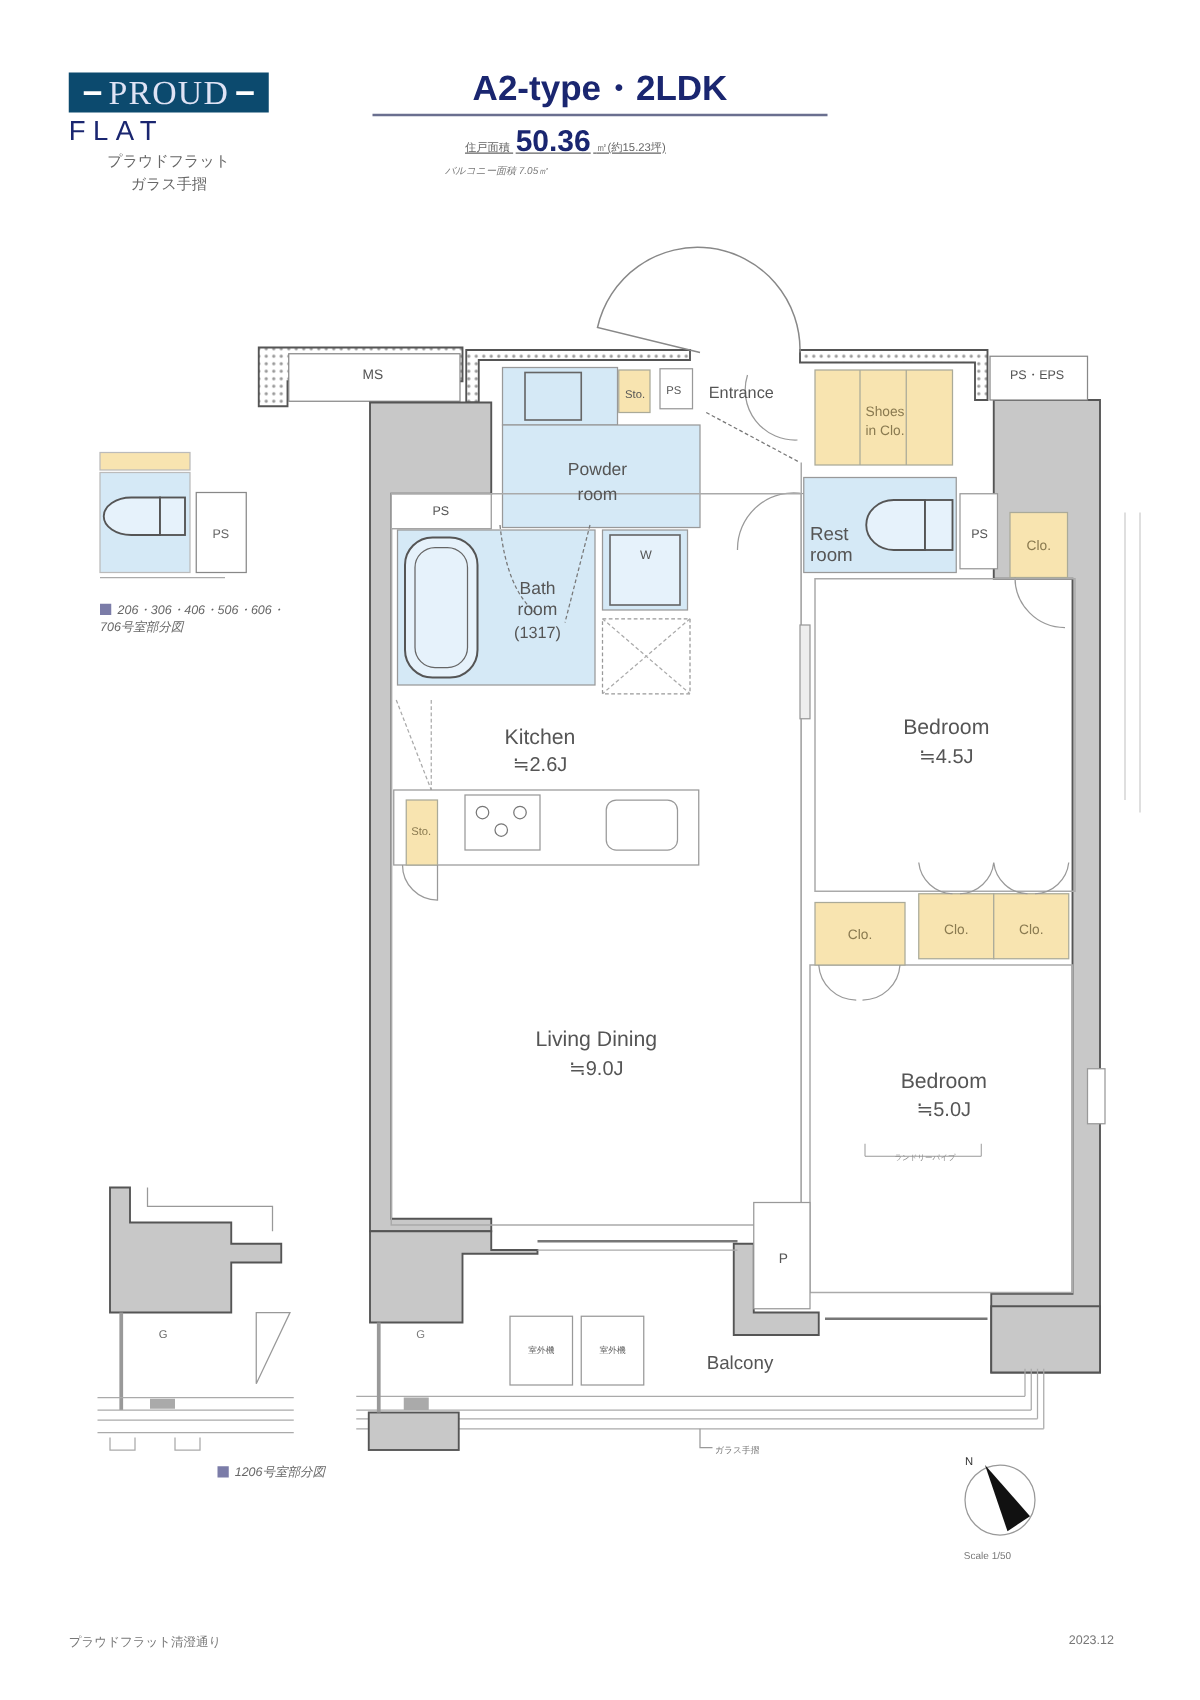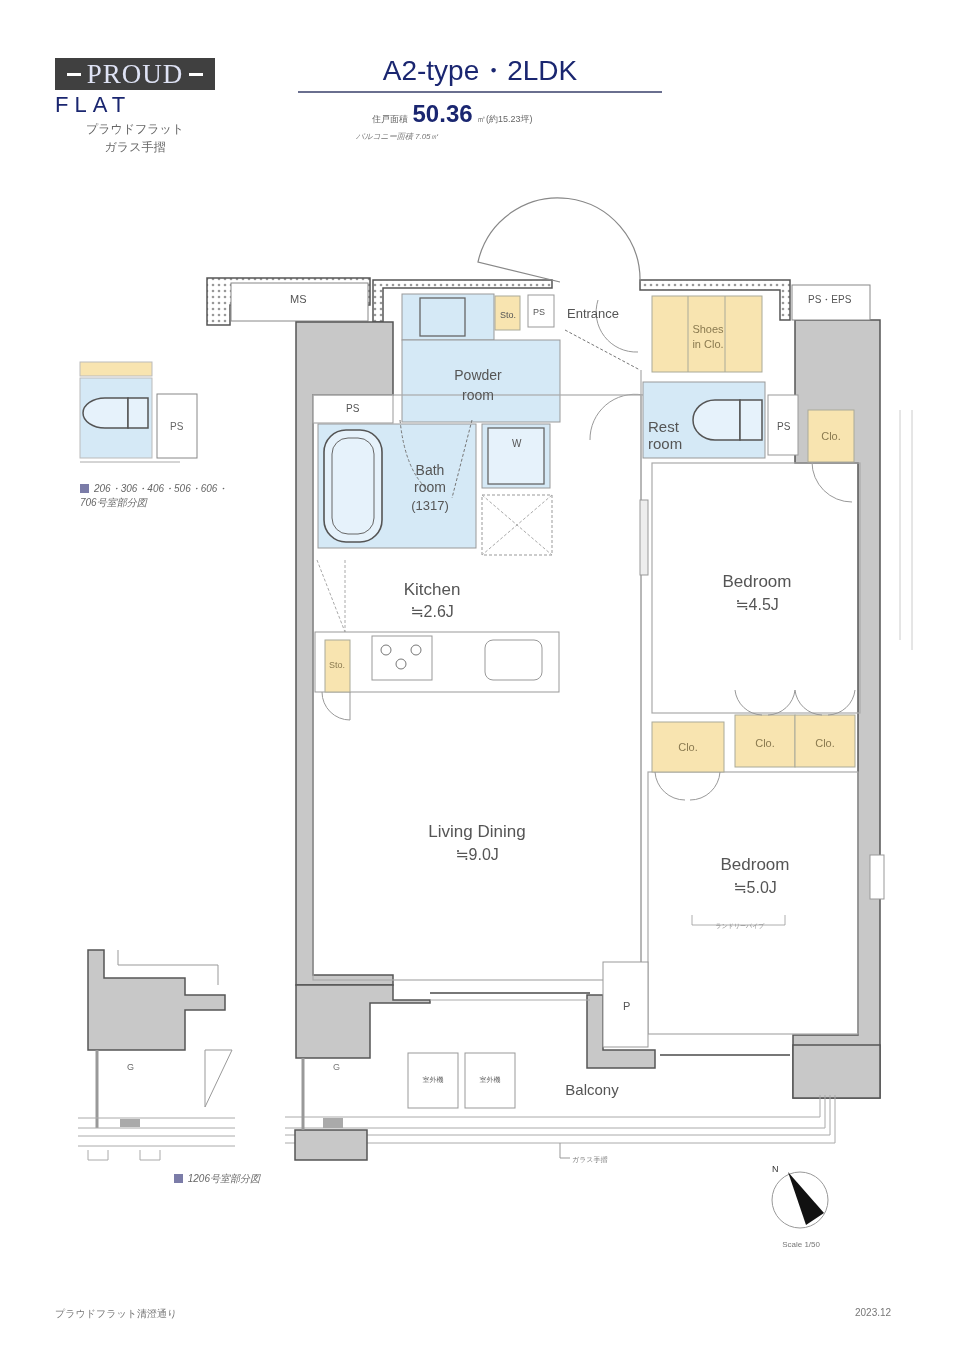--- a/index.html
+++ b/index.html
@@ -1,35 +1,35 @@
 <!DOCTYPE html>
 <html><head>
 <meta charset="utf-8">
 <style>
   html, body { margin: 0; padding: 0; background: #ffffff; }
   body { width: 960px; height: 1360px; position: relative; overflow: hidden;
          font-family: "Liberation Sans", "DejaVu Sans", sans-serif; color: #333; }
   .abs { position: absolute; }
-  .logo-box { left: 55px; top: 58px; width: 160px; height: 32px; background: #404040;
+  .logo-box { left: 55px; top: 58px; width: 160px; height: 32px; background: #0c4a6e;
               display: flex; align-items: center; justify-content: center; }
   .logo-box .bar { width: 14px; height: 3px; background: #fff; margin: 0 6px; }
   .logo-box .word { color: #dfe3f5; font-family: "Liberation Serif", serif; font-size: 27px; letter-spacing: 1px; line-height: 32px; }
   .logo-flat { left: 55px; top: 92px; width: 160px; text-align: left; font-size: 22px; letter-spacing: 6px; color: #1a2670; }
   .logo-jp1 { left: 55px; top: 121px; width: 160px; text-align: center; font-size: 12px; color: #666; }
   .logo-jp2 { left: 55px; top: 139px; width: 160px; text-align: center; font-size: 12px; color: #666; }
-  .title { left: 300px; top: 52px; width: 360px; text-align: center; font-size: 28px; font-weight: normal; color: #1a2670; }
+  .title { left: 300px; top: 52px; width: 360px; text-align: center; font-size: 28px; font-weight: bold; color: #1a2670; }
   .title-rule { left: 298px; top: 91px; width: 364px; height: 2px; background: #6a6f8f; }
-  .area-line { left: 372px; top: 100px; font-size: 9px; color: #666; white-space: nowrap; }
+  .area-line { left: 372px; top: 100px; font-size: 9px; color: #666; white-space: nowrap; text-decoration: underline; }
   .area-line .big { font-size: 24px; font-weight: bold; color: #1a2670; margin: 0 2px; }
   .balc-line { left: 356px; top: 131px; font-size: 8px; color: #777; white-space: nowrap; font-style: italic; }
   .note { font-size: 10px; color: #666; line-height: 14px; font-style: italic; }
   .note .sq { display: inline-block; width: 9px; height: 9px; background: #7b7ca8; margin-right: 5px; vertical-align: -1px; }
   .footer-l { left: 55px; top: 1307px; font-size: 10px; color: #777; }
   .footer-r { left: 855px; top: 1307px; font-size: 10px; color: #777; }
-  .scale { left: 760px; top: 1240px; width: 60px; text-align: right; font-size: 8px; color: #777; }
+  .scale { left: 760px; top: 1240px; width: 60px; text-align: center; font-size: 8px; color: #777; }
   svg text { font-family: "Liberation Sans", "DejaVu Sans", sans-serif; }
 </style>
 </head>
 <body>
 
 <div class="abs logo-box">
   <span class="bar"></span>
   <span class="word">PROUD</span>
   <span class="bar"></span>
 </div>

